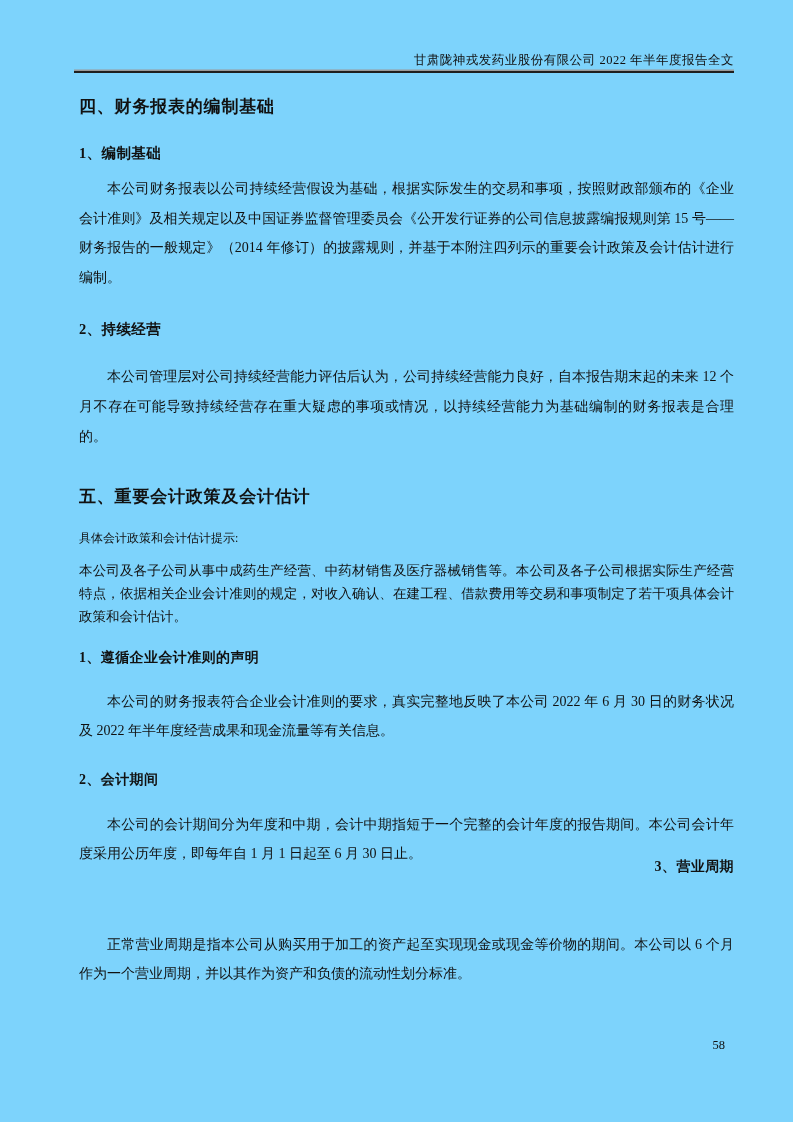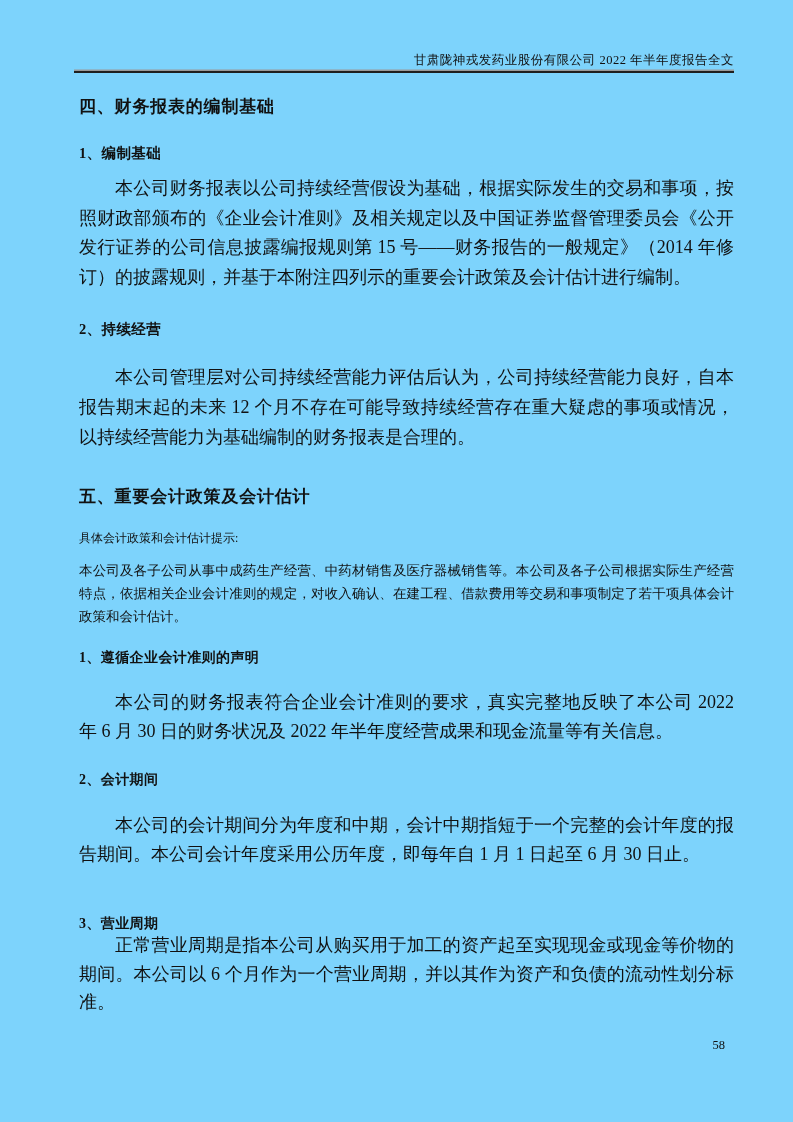--- a/index.html
+++ b/index.html
@@ -37,21 +37,21 @@
     letter-spacing: 0.8px;
     line-height: 22px;
   }
   .h2 {
     font-size: 14.5px;
     font-weight: bold;
     letter-spacing: 0.4px;
     line-height: 19px;
   }
   .body-p {
-    font-size: 18px;
+    font-size: 14px;
     line-height: 29.5px;
     text-align: justify;
     text-indent: 2em;
   }
   .note-line {
     font-size: 12px;
     line-height: 16px;
   }
   .intro-p {
     font-size: 13.5px;
@@ -91,19 +91,19 @@
   <div class="abs intro-p" style="top:559px;">本公司及各子公司从事中成药生产经营、中药材销售及医疗器械销售等。本公司及各子公司根据实际生产经营特点，依据相关企业会计准则的规定，对收入确认、在建工程、借款费用等交易和事项制定了若干项具体会计政策和会计估计。</div>
 
   <div class="abs h2" style="top:648px; font-size:14px;">1、遵循企业会计准则的声明</div>
 
   <div class="abs body-p" style="top:688px; line-height:28.5px;">本公司的财务报表符合企业会计准则的要求，真实完整地反映了本公司 2022 年 6 月 30 日的财务状况及 2022 年半年度经营成果和现金流量等有关信息。</div>
 
   <div class="abs h2" style="top:770px; font-size:14px;">2、会计期间</div>
 
   <div class="abs body-p" style="top:811px; line-height:28.5px;">本公司的会计期间分为年度和中期，会计中期指短于一个完整的会计年度的报告期间。本公司会计年度采用公历年度，即每年自 1 月 1 日起至 6 月 30 日止。</div>
 
-  <div class="abs h2" style="top:914px; font-size:14px;">3、营业周期</div>
+  <div class="abs h2" style="top:857px; font-size:14px;text-align:right;">3、营业周期</div>
 
   <div class="abs body-p" style="top:931px; line-height:28.5px;">正常营业周期是指本公司从购买用于加工的资产起至实现现金或现金等价物的期间。本公司以 6 个月作为一个营业周期，并以其作为资产和负债的流动性划分标准。</div>
 
   <div class="abs page-number">58</div>
 
 </div>
 
 </body></html>

